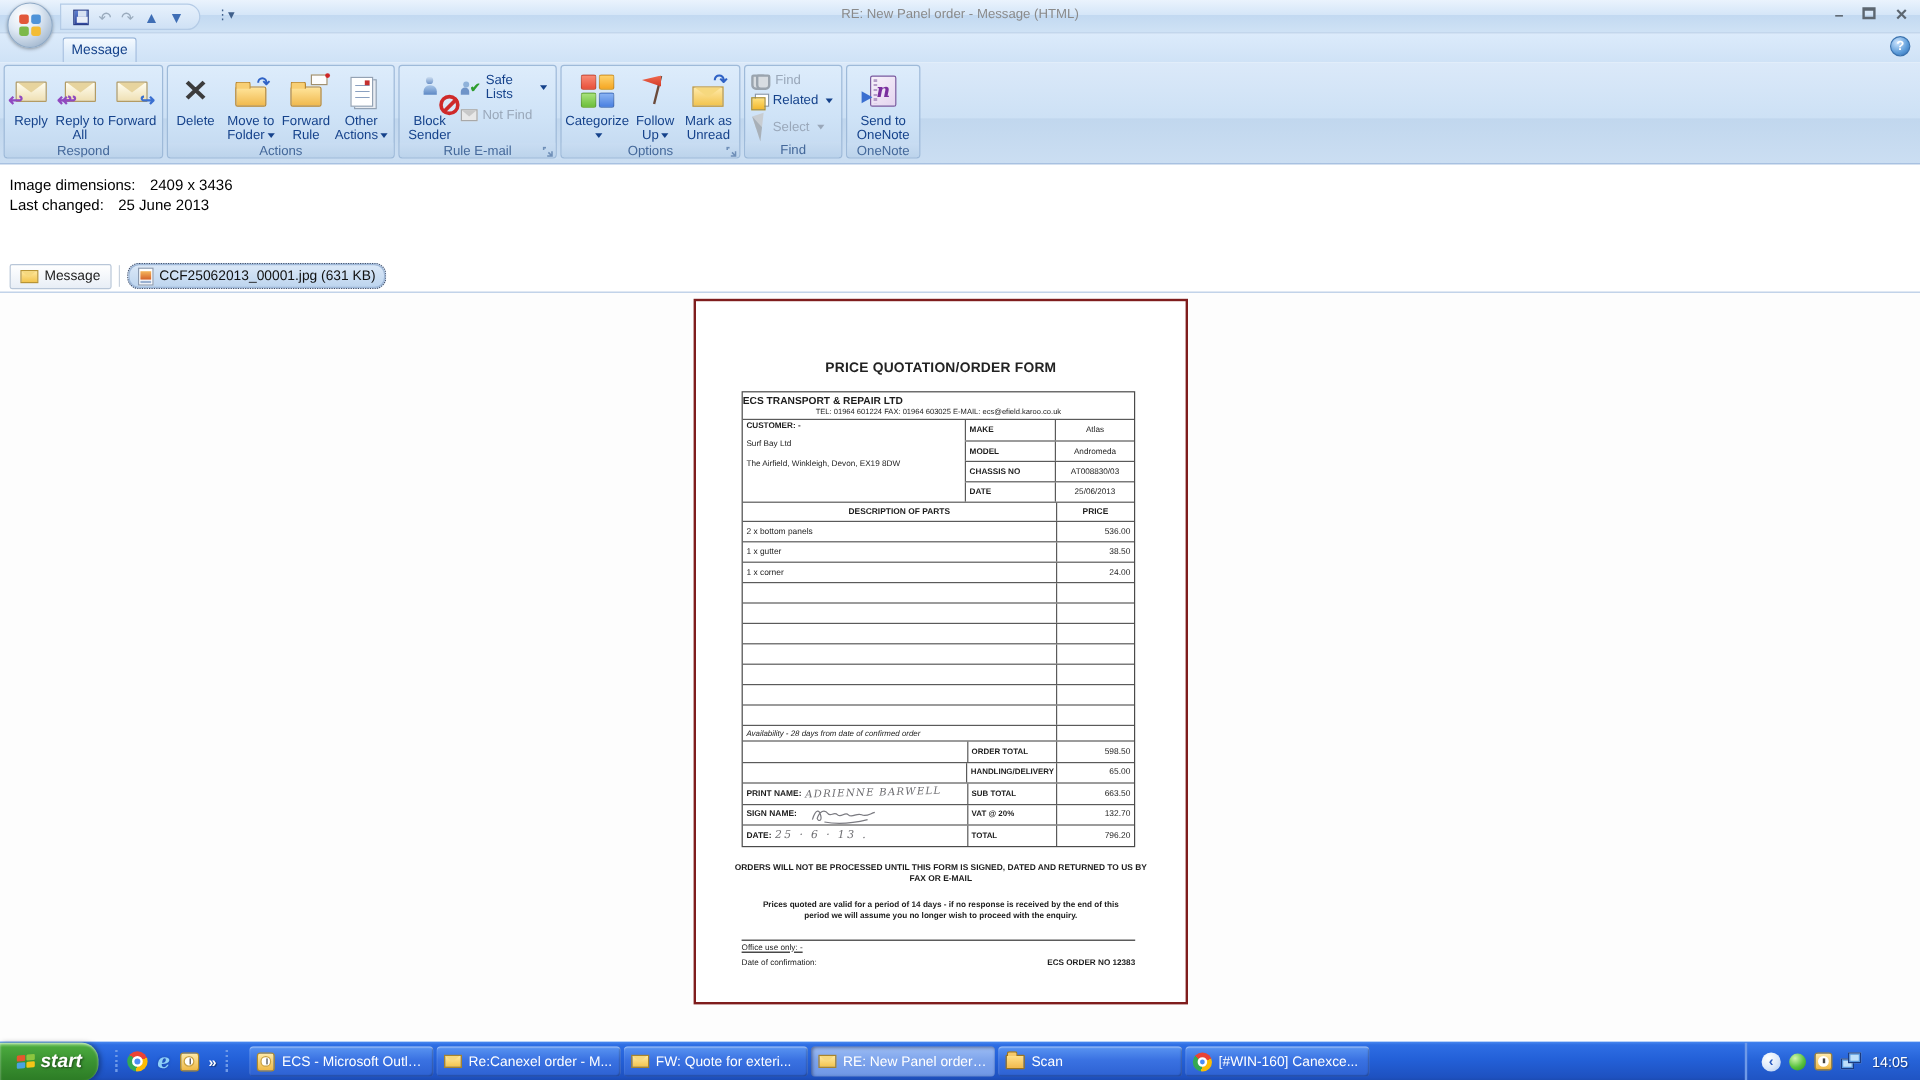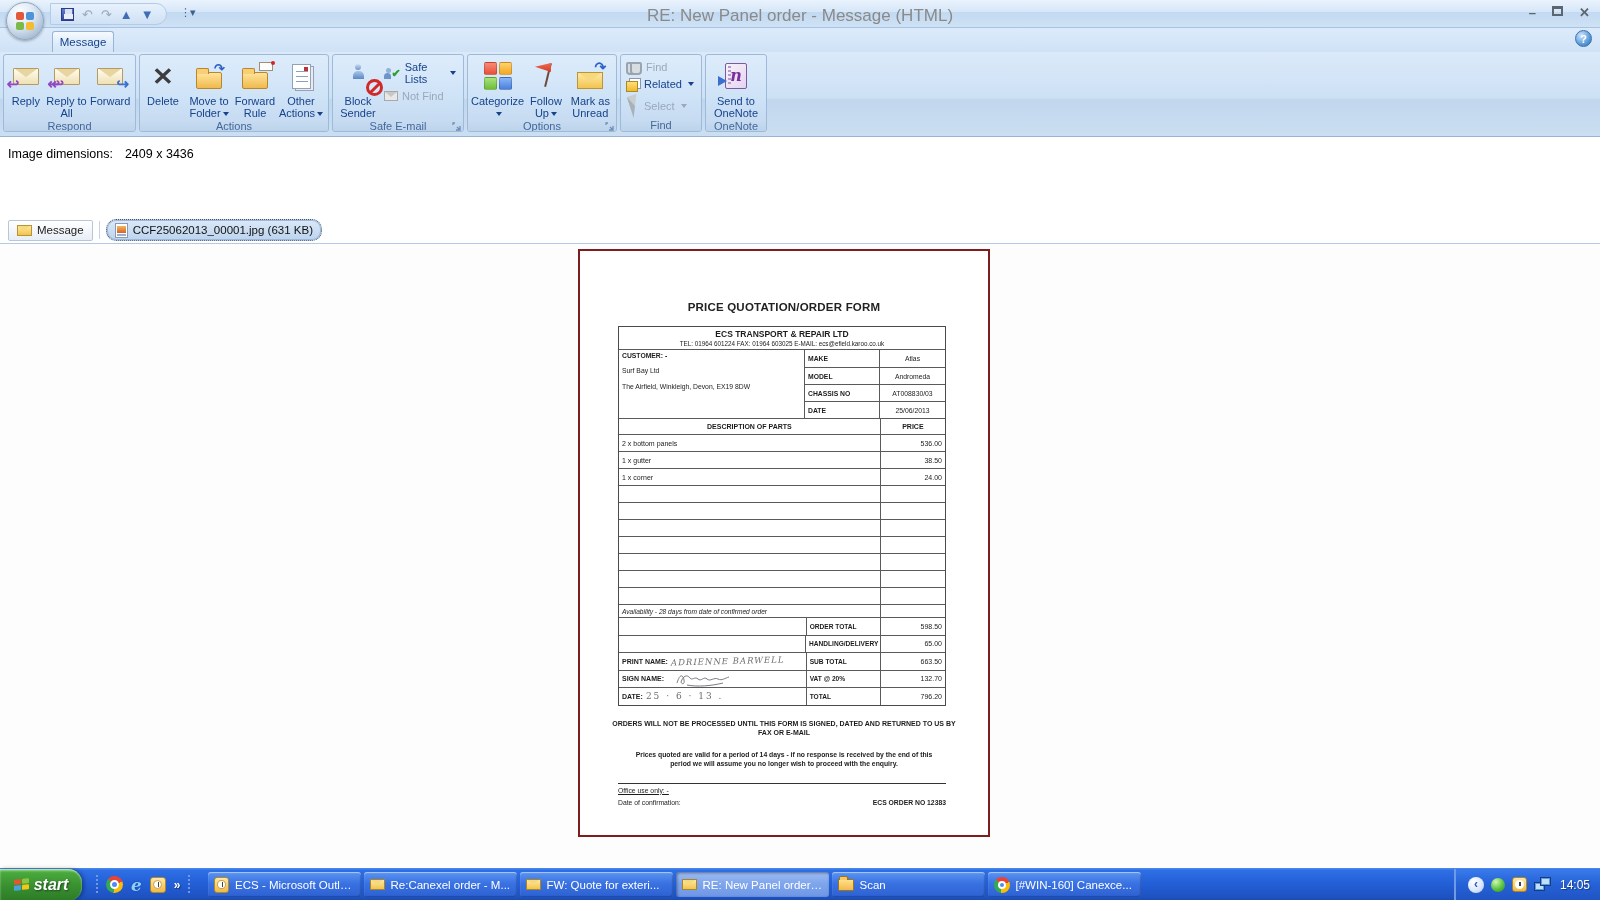--- a/index.html
+++ b/index.html
@@ -16,21 +16,21 @@
   #orb .sq i:nth-child(1){ background:#e2583a; } #orb .sq i:nth-child(2){ background:#4f93d8; }
   #orb .sq i:nth-child(3){ background:#7cb94a; } #orb .sq i:nth-child(4){ background:#f3bc34; }
   #qat { position:absolute; left:50px; top:3px; height:22px; display:flex; align-items:center; gap:8px;
     background:linear-gradient(#e7f1fc,#cfe1f5); border:1px solid #b4cbe6; border-radius:0 11px 11px 0; padding:0 12px 0 10px; }
   .qat-ico { font-size:13px; line-height:13px; color:#3f6eb5; }
   .qat-ico.dis { color:#9aabbd; }
   .save-ico { width:13px; height:13px; background:linear-gradient(#5d7fd0,#31479e); border:1px solid #2a3d86; position:relative; }
   .save-ico::before { content:''; position:absolute; left:3px; top:0; width:7px; height:5px; background:#d8e2f2; }
   .save-ico::after { content:''; position:absolute; left:2px; bottom:1px; width:9px; height:5px; background:#e9eef8; }
   #qat-more { font-size:11px; color:#40608c; letter-spacing:-1px; }
-  #win-title { position:absolute; left:0; right:0; top:6px; text-align:center; font-size:17px; color:#8a8a8a; }
+  #win-title { position:absolute; left:0; right:0; top:6px; text-align:center; font-size:11px; color:#8a8a8a; }
   #win-controls { position:absolute; right:10px; top:5px; display:flex; gap:16px; color:#5c6670; font-size:13px; font-weight:bold; }
   #win-controls span { cursor:default; }
   .restore-glyph { display:inline-block; width:11px; height:10px; border:2px solid #5c6670; border-top-width:3px; position:relative; top:1px; }
 
   
   #tabrow { position:absolute; left:0; top:28px; width:1600px; height:24px;
     background:linear-gradient(#dcebfb,#cfe2f6); }
   #tab-message { position:absolute; left:52px; top:3px; width:62px; height:21px; text-align:center;
     background:linear-gradient(#f5faff,#dcebfa 60%,#d2e5f7); border:1px solid #97b3d7; border-bottom:none;
     border-radius:3px 3px 0 0; font-size:11.5px; color:#15428b; padding-top:4px; }
@@ -137,21 +137,21 @@
 
   
   #preview { position:absolute; left:0; top:243px; width:1600px; height:624px; background:#fdfdfd; border-top:1px solid #b3c9e4; }
   #scan-doc { position:absolute; left:578px; top:5px; width:412px; height:588px; background:#fff; border:2px solid #7f1d1d; color:#1c1c1c; }
   #doc-title { margin-top:50px; text-align:center; font-size:11.5px; font-weight:bold; letter-spacing:.2px; color:#222; }
   #form { margin:13px 42px 0 38px; border:1.5px solid #4a4a4a; font-size:7px; }
   .frow { display:flex; border-top:1px solid #5a5a5a; }
   .frow:first-child { border-top:none; }
   .fcell { padding:0 3px; display:flex; align-items:center; }
   .c-desc { width:264px; } .c-price { width:66px; border-left:1px solid #5a5a5a; justify-content:flex-end; }
-  #hdr-company { display:block; text-align:center; font-weight:bold; font-size:8.5px; padding-top:2px; }
+  #hdr-company { display:block; text-align:left; font-weight:bold; font-size:8.5px; padding-top:2px; }
   #hdr-contact { display:block; text-align:center; font-size:6.3px; padding:1px 0 2px; }
   .veh-grid { display:flex; }
   .veh-left { width:189px; padding:2px 3px; }
   .veh-left .cust-lab { font-weight:bold; font-size:6.8px; }
   .veh-left .cust-name { margin-top:8px; font-size:6.8px; }
   .veh-left .cust-addr { margin-top:9px; font-size:6.8px; }
   .veh-right { flex:1; }
   .veh-row { display:flex; height:17px; border-top:1px solid #5a5a5a; }
   .veh-row:first-child { border-top:none; }
   .veh-row .vl { width:75px; border-left:1px solid #5a5a5a; font-weight:bold; padding:0 3px; display:flex; align-items:center; font-size:6.8px; }
@@ -159,21 +159,21 @@
   .ph-row { height:16px; font-weight:bold; }
   .ph-row .c-desc { justify-content:center; } .ph-row .c-price { justify-content:center; }
   .p-row { height:17px; }
   .avail-row { height:13px; font-style:italic; font-size:6.6px; }
   .tot-row { height:17.5px; }
   .tot-row .t-name { width:189px; display:flex; align-items:center; padding:0 3px; gap:3px; }
   .tot-row .t-lab { width:75px; border-left:1px solid #5a5a5a; font-weight:bold; display:flex; align-items:center; padding:0 3px; font-size:6.6px; }
   .tot-row .t-val { width:66px; border-left:1px solid #5a5a5a; display:flex; align-items:center; justify-content:flex-end; padding:0 3px; }
   .bold { font-weight:bold; }
   .hand { font-family:"DejaVu Serif",serif; font-style:italic; color:#6e6e72; font-size:8.5px; letter-spacing:1px; transform:rotate(-1.5deg); white-space:nowrap; }
-  .hand-date { font-family:"DejaVu Serif",serif; color:#6e6e72; font-size:9px; letter-spacing:2px; }
+  .hand-date { font-family:"DejaVu Serif",serif; font-style:italic; color:#6e6e72; font-size:9px; letter-spacing:2px; }
   #notice1 { margin:13px 30px 0; text-align:center; font-weight:bold; font-size:7px; line-height:9.5px; }
   #notice2 { margin:12px 46px 0; text-align:center; font-weight:bold; font-size:6.8px; line-height:9.5px; }
   #office-sec { margin:14px 42px 0 38px; border-top:1.5px solid #333; padding-top:3px; font-size:6.8px; }
   #office-use { text-decoration:underline; }
   #office-row { display:flex; justify-content:space-between; margin-top:5px; }
   #order-no { font-weight:bold; }
 
   
   #taskbar { position:absolute; left:0; top:868px; width:1600px; height:33px;
     background:linear-gradient(#4b8bf0 0%, #2e6ee4 8%, #2360d8 45%, #1e51c0 90%, #1a49ae); display:flex; align-items:center; }
@@ -337,21 +337,21 @@
               <span class="mini-check">✔</span>
             <span>Safe Lists</span>
               <span class="caret"></span>
           </div>
           <div class="smallbtn dis">
             <span class="mini-env"></span>
             <span>Not Find</span>
           </div>
         </div>
       </div>
-      <div class="g-caption"><span>Safe E-mail</span>
+      <div class="g-caption"><span>Rule E-mail</span>
         <span class="launcher">
             <svg width="9" height="9">
               <path d="M1,3 V1 H3 M5,5 L8,8 M8,4 V8 H4" stroke="#6f8fb8" stroke-width="1.3" fill="none"></path>
             </svg>
           </span>
       </div>
     </div>
 
     <div class="group" style="width:150px;">
       <div class="g-body">
@@ -420,20 +420,21 @@
         </div>
       </div>
       <div class="g-caption">OneNote</div>
     </div>
 
   </div>
 </div>
 
 <div id="infoarea">
   <div class="info-line"><span class="lab">Image dimensions:</span><span>2409 x 3436</span></div>
+  <div class="info-line"><span class="lab">Last changed:</span><span>25 June 2013</span></div>
 </div>
 
 <div id="attachbar">
   <div id="msg-tab">
     <span class="mail16"></span>
     <span>Message</span>
   </div>
   <span class="vsep"></span>
   <div id="att-tab">
     <span class="img16"></span>

